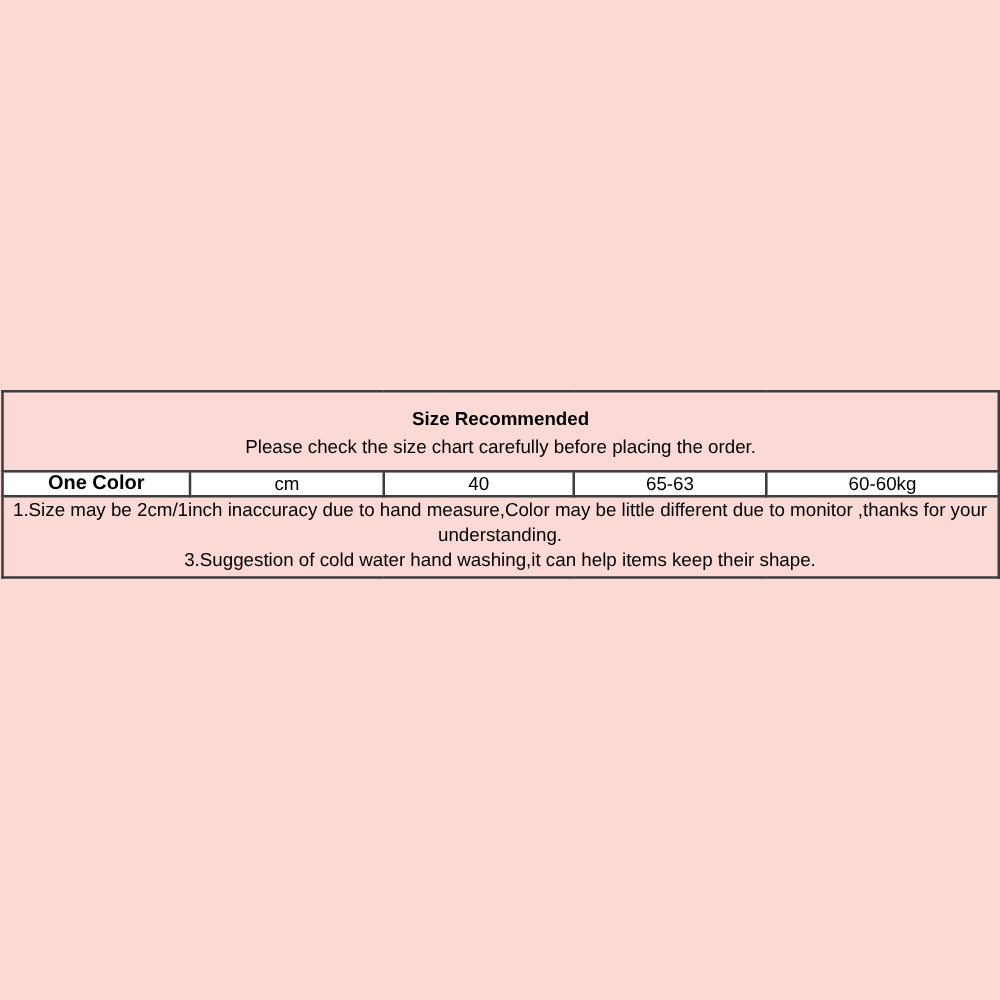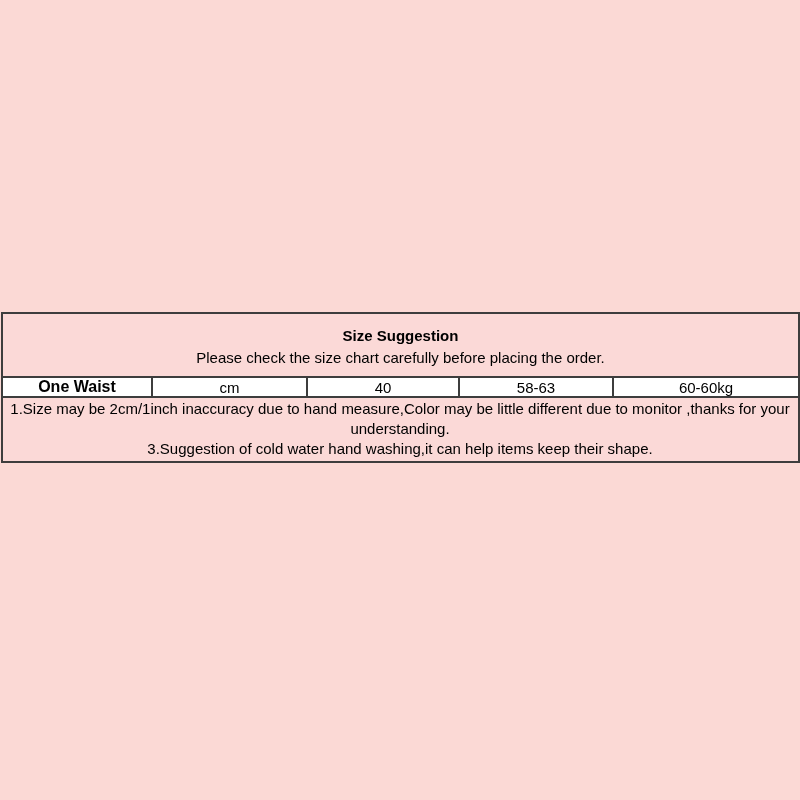--- a/index.html
+++ b/index.html
@@ -89,31 +89,31 @@
       <col style="width:150px">
       <col style="width:155px">
       <col style="width:152px">
       <col style="width:154px">
       <col style="width:186px">
     </colgroup>
 
     <tbody>
         <tr>
       <td class="title-cell" colspan="5">
-        <div class="table-title">Size Suggestion</div>
+        <div class="table-title">Size Recommended</div>
         <div class="table-subtitle">Please check the size chart carefully before placing the order.</div>
       </td>
     </tr>
 
 
     <tr class="data-row">
-      <td class="tag-size-cell">One Waist</td>
+      <td class="tag-size-cell">One Color</td>
       <td>cm</td>
       <td>40</td>
-      <td>58-63</td>
+      <td>65-63</td>
       <td>60-60kg</td>
     </tr>
 
     <tr>
       <td class="notes-cell" colspan="5">
         <p>1.Size may be 2cm/1inch inaccuracy due to hand measure,Color may be little different due to monitor ,thanks for your understanding.</p>
         <p>3.Suggestion of cold water hand washing,it can help items keep their shape.</p>
       </td>
     </tr>
   </tbody>

